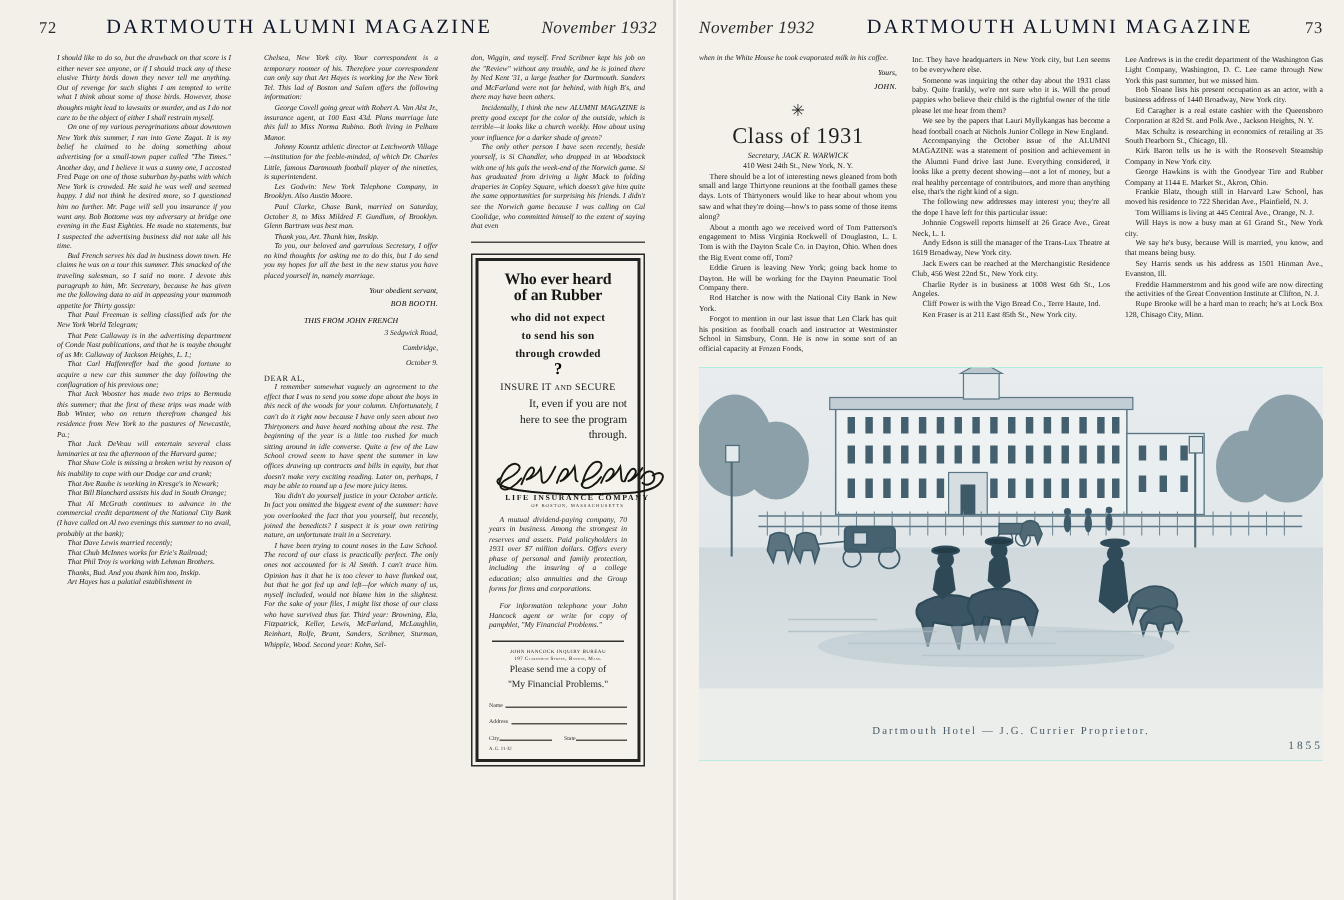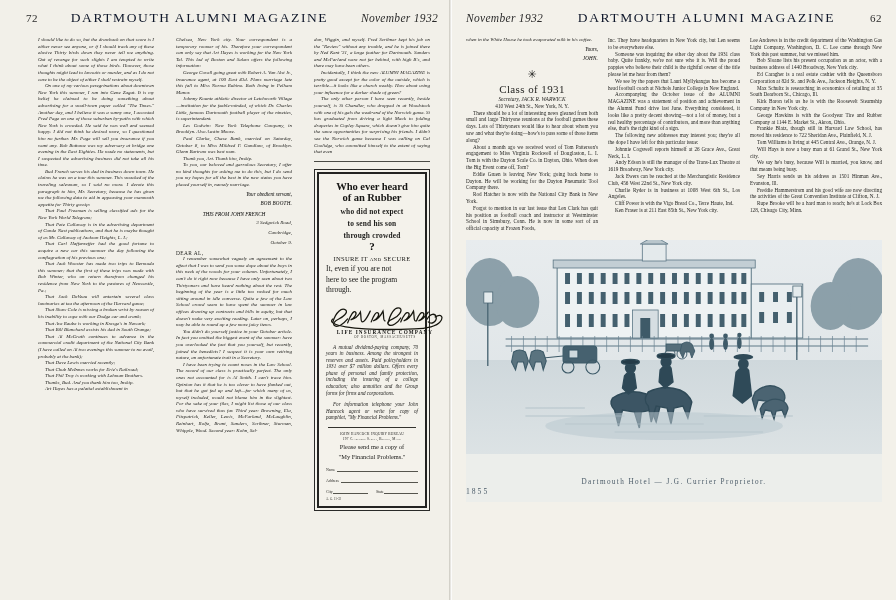--- a/index.html
+++ b/index.html
@@ -49,37 +49,37 @@
            text-align:center;margin:4px 0 2px;}
 
   
   .addr{font-style:italic;font-size:5px;line-height:6.6px;text-align:right;
         margin-top:3px;color:#232321;}
   .salut{font-size:5.4px;margin-top:4px;letter-spacing:.4px;
          font-variant:small-caps;color:#1c1c1a;}
 
   
   .asterisk{text-align:center;font-size:11px;line-height:12px;margin:6px 0 3px;color:#2a2a28;}
-  .class-title{text-align:center;font-size:11px;letter-spacing:.4px;
+  .class-title{text-align:center;font-size:15px;letter-spacing:.4px;
                margin:2px 0 1px;color:#1f1f1d;font-family:"Liberation Serif",serif;}
   .class-sec{text-align:center;font-size:5.4px;line-height:7px;
              font-style:italic;color:#242422;}
   .class-addr{text-align:center;font-size:5.2px;line-height:7px;color:#242422;}
 
   
   .ad-wrap{margin-top:7px;border:1px solid #2a2a28;padding:2px;background:#f4f2eb;}
   .ad-inner{border:2.5px solid #232321;padding:7px 7px 5px;}
   .ad-h1{font-size:10.6px;line-height:11.6px;text-align:center;
          font-weight:bold;color:#171715;letter-spacing:-.1px;}
   .ad-h2{font-size:7.4px;line-height:9px;text-align:center;font-weight:bold;
          color:#1a1a18;margin-top:3px;letter-spacing:.2px;}
   .ad-q{text-align:center;font-size:11px;font-weight:bold;line-height:10px;margin-top:1px;}
   .ad-h3{font-size:6.6px;line-height:8.4px;text-align:center;margin-top:4px;
          color:#191917;font-variant:small-caps;letter-spacing:.3px;}
-  .ad-h4{font-size:7.6px;line-height:9.4px;text-align:left;margin-top:1px;color:#191917;}
+  .ad-h4{font-size:7.6px;line-height:9.4px;text-align:right;margin-top:1px;color:#191917;}
   .logo{margin:7px auto 2px;width:118px;text-align:center;}
   .logo svg{display:block;margin:0 auto;}
   .logo-line{font-size:5.2px;font-weight:bold;letter-spacing:1.1px;
              text-align:center;color:#181816;margin-top:-2px;}
   .logo-sub{font-size:3.1px;letter-spacing:.7px;text-align:center;color:#35352f;}
   .ad-body{font-size:5.1px;line-height:6.6px;text-align:justify;font-style:italic;
            color:#1d1d1b;text-indent:7px;margin-top:5px;}
   .ad-rule{border:0;border-top:.7px solid #33332d;margin:6px 2px 4px;}
   .coupon-head{font-size:3.4px;text-align:center;letter-spacing:.3px;
                font-variant:small-caps;color:#212120;line-height:4.6px;}
@@ -92,21 +92,21 @@
   .field2 .half{display:flex;align-items:flex-end;font-size:3.9px;flex:1;color:#2c2c28;}
   .field2 .dots{flex:1;border-bottom:.6px solid #55554d;height:5px;}
   .ad-code{font-size:3.2px;color:#3a3a34;margin-top:3px;}
 
   
   .plate{margin-top:8px;border:0;background:#5eead4;height:262px;position:relative;overflow:hidden;}
   .plate svg{display:block;width:100%;height:100%;}
   .plate-caption{position:absolute;left:0;right:0;bottom:16px;text-align:center;
                  font-size:7.2px;letter-spacing:1.4px;color:#4a5a67;
                  font-family:"Liberation Serif",serif;}
-  .plate-year{position:absolute;left:0;right:0;bottom:6px;text-align:left;
+  .plate-year{position:absolute;left:0;right:0;bottom:6px;text-align:right;
               font-size:7.6px;letter-spacing:2px;color:#4a5a67;}
   .rule-thin{border:0;border-top:.7px solid #4a4a44;margin:5px 0 0;}
 </style>
 </head>
 <body>
 
 <div class="spread">
 
   <div class="page page-left">
     <div class="runhead">
@@ -231,21 +231,21 @@
 
     </div>
   </div>
 
   <div class="gutter"></div>
 
   <div class="page page-right">
     <div class="runhead">
       <span class="issue">November 1932</span>
       <span class="mastline">DARTMOUTH ALUMNI MAGAZINE</span>
-      <span class="folio">62</span>
+      <span class="folio">73</span>
     </div>
 
     <div class="cols">
 
       <div class="col-r">
         <p class="body-it noind">when in the White House he took evaporated milk in his coffee.</p>
         <p class="sig">Yours,</p>
         <p class="sig sc">JOHN.</p>
 
         <div class="asterisk">✳</div>

